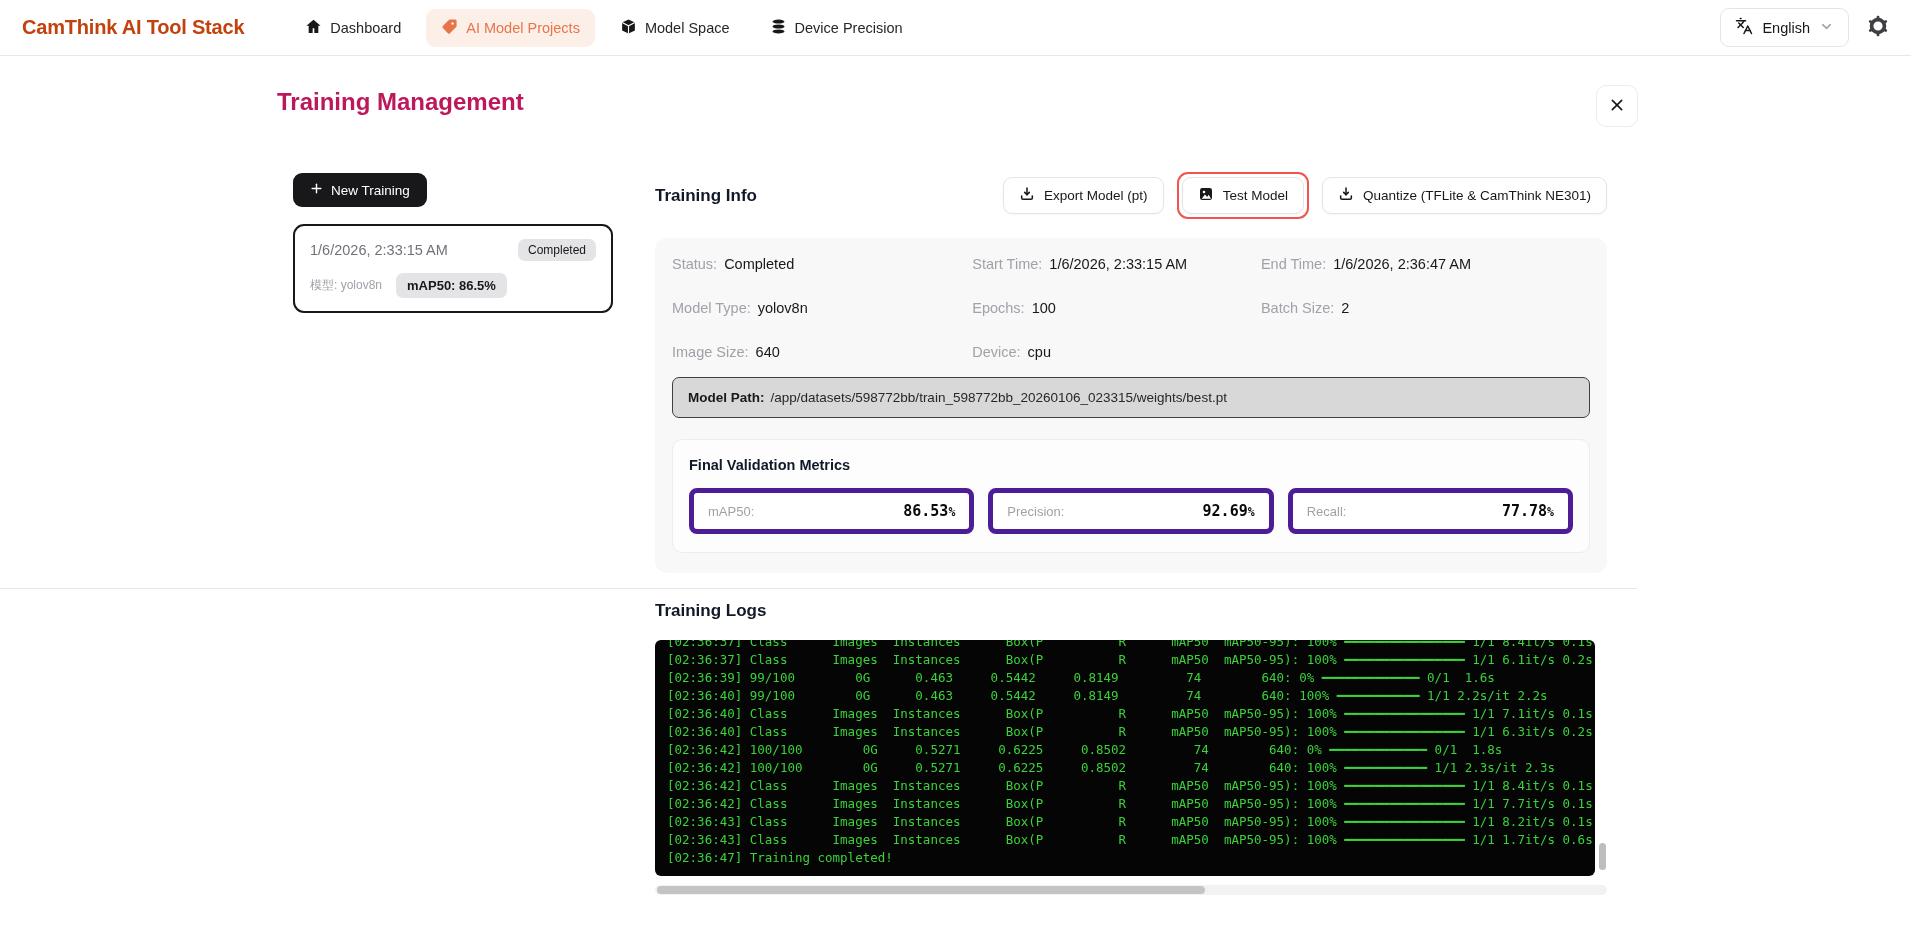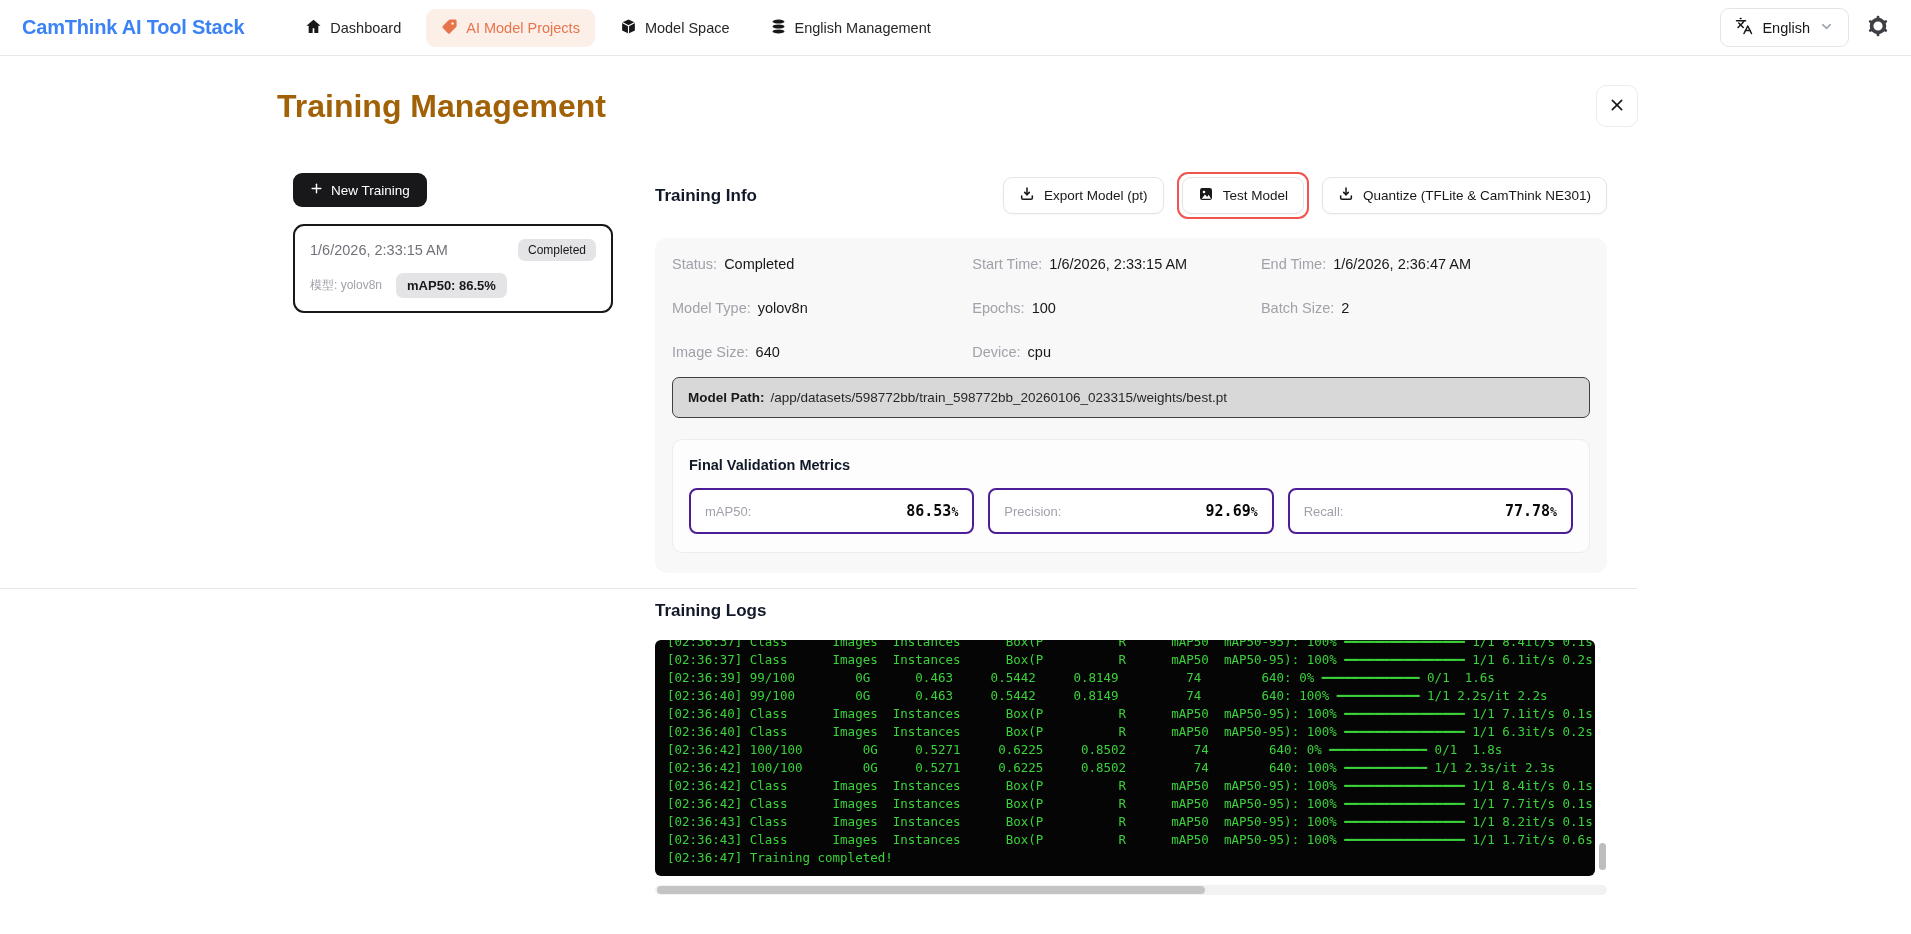--- a/index.html
+++ b/index.html
@@ -2,33 +2,33 @@
 <html><head>
 <meta charset="utf-8">
 <style>
   * { box-sizing: border-box; margin: 0; padding: 0; }
   html,body { background:#fff; font-family:"Liberation Sans","DejaVu Sans",sans-serif; color:#18181b; }
   .page { position:relative; width:1911px; height:934px; overflow:hidden; background:#fff; }
 
   
   .navbar { position:absolute; left:0; top:0; width:1911px; height:56px; background:#fff;
             border-bottom:1px solid #e8e8ea; display:flex; align-items:center; padding:0 22px; }
-  .brand { font-size:20px; font-weight:700; letter-spacing:-0.2px; color:#3b82f6; margin-right:46px; }
+  .brand { font-size:20px; font-weight:700; letter-spacing:-0.2px; color:#c2410c; margin-right:46px; }
   .nav-items { display:flex; align-items:center; gap:10px; }
   .nav-item { display:flex; align-items:center; gap:8px; padding:9px 15px; border-radius:9px;
               font-size:14.5px; font-weight:500; color:#27272a; cursor:pointer; white-space:nowrap; }
   .nav-item svg { flex:0 0 auto; }
   .nav-item.active { background:#fcefe8; color:#e8744b; }
   .nav-right { margin-left:auto; display:flex; align-items:center; gap:18px; }
   .lang-btn { display:flex; align-items:center; gap:9px; border:1px solid #e4e4e7; border-radius:9px;
               background:#fff; padding:8px 14px; font-size:14.5px; font-weight:500; color:#18181b; cursor:pointer; }
   .gear-btn { background:none; border:none; cursor:pointer; display:flex; align-items:center; }
 
   
-  .panel-title { position:absolute; left:277px; top:88px; font-size:32px; font-weight:700; color:#a16207; }
+  .panel-title { position:absolute; left:277px; top:88px; font-size:24px; font-weight:700; color:#be185d; }
   .close-btn { position:absolute; left:1596px; top:85px; width:42px; height:42px; background:#fff;
                border:1px solid #ececef; border-radius:10px; display:flex; align-items:center;
                justify-content:center; cursor:pointer; }
 
   
   .left-col { position:absolute; left:293px; top:173px; width:320px; }
   .new-training-btn { display:inline-flex; align-items:center; gap:8px; background:#18181b; color:#fff;
                       border:none; border-radius:9px; padding:9px 17px; font-size:13.5px; font-weight:500;
                       cursor:pointer; font-family:inherit; }
   .training-card { margin-top:17px; border:2px solid #18181b; border-radius:11px; background:#fff;
@@ -59,21 +59,21 @@
   .field .val { color:#18181b; font-weight:500; }
   .model-path { margin-top:17px; background:#d8d8d8; border:1.5px solid #3f3f46; border-radius:7px;
                 height:41px; display:flex; align-items:center; padding:0 15px; font-size:13.5px; }
   .model-path .mp-label { font-weight:700; margin-right:6px; white-space:nowrap; }
   .model-path .mp-value { color:#27272a; }
 
   .metrics-card { margin-top:21px; background:#fdfdfd; border:1px solid #ededed; border-radius:10px;
                   padding:17px 16px 18px; }
   .metrics-title { font-size:14.5px; font-weight:700; color:#111827; }
   .metrics-row { display:flex; gap:14px; margin-top:15px; }
-  .metric-tile { flex:1; background:#fff; border:2px solid #4c1d95; border-radius:8px; height:46px;
+  .metric-tile { flex:1; background:#fff; border:5px solid #4c1d95; border-radius:8px; height:46px;
                  display:flex; align-items:center; justify-content:space-between; padding:0 14px; }
   .metric-tile .m-lbl { font-size:13px; color:#a1a1aa; }
   .metric-tile .m-val { font-family:"DejaVu Sans Mono","Liberation Mono",monospace; font-weight:700;
                         font-size:15px; color:#09090b; }
   .metric-tile .m-unit { font-size:11.5px; }
 
   .full-divider { position:absolute; left:0; top:588px; width:1637px; height:1px; background:#e5e7eb; }
 
   
   .logs-block { position:absolute; left:655px; top:601px; width:982px; }
@@ -124,21 +124,21 @@
         <span>Model Space</span>
       </div>
       <div class="nav-item">
         <span>
           <svg width="17" height="17" viewBox="0 0 24 24">
               <ellipse cx="12" cy="5" rx="8.5" ry="2.8" fill="#18181b"></ellipse>
               <ellipse cx="12" cy="12" rx="8.5" ry="2.8" fill="#18181b"></ellipse>
               <ellipse cx="12" cy="19" rx="8.5" ry="2.8" fill="#18181b"></ellipse>
             </svg>
         </span>
-        <span>English Management</span>
+        <span>Device Precision</span>
       </div>
     </nav>
     <div class="nav-right">
       <button class="lang-btn">
         <span>
           <svg width="18" height="18" viewBox="0 0 24 24" fill="none" stroke="#18181b" stroke-width="2" stroke-linecap="round" stroke-linejoin="round">
               <path d="m5 8 6 6"></path>
               <path d="m4 14 6-6 2-3"></path>
               <path d="M2 5h12"></path>
               <path d="M7 2h1"></path>

